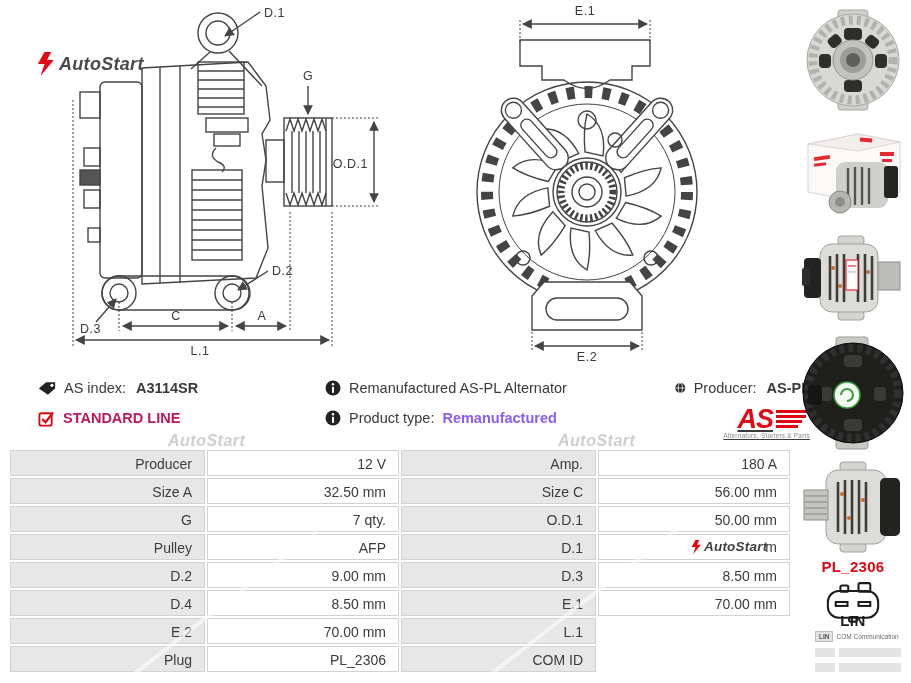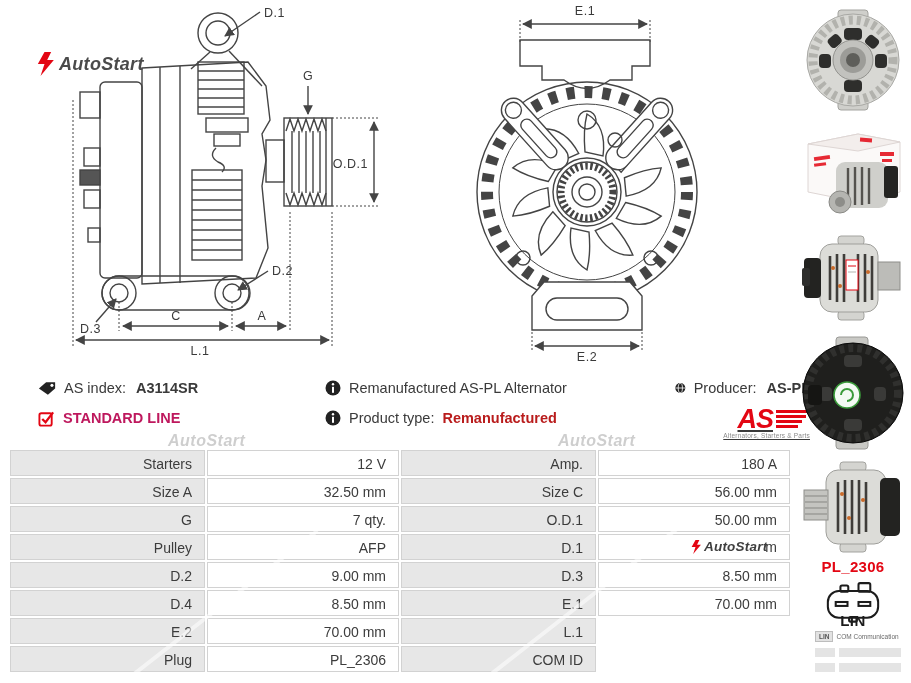--- a/index.html
+++ b/index.html
@@ -14,21 +14,21 @@
   .aslogo{position:absolute;left:35px;top:52px;display:flex;align-items:center;gap:5px;z-index:5;}
   .aslogo .bolt{display:block;}
   .aslogo .word{font-size:18px;font-weight:700;font-style:italic;color:#4a4a4a;letter-spacing:.3px;}
 
   
   .inforow{position:absolute;left:0;top:378px;width:795px;height:66px;font-size:14.5px;margin-left:20px;}
   .infoblock{position:absolute;top:0;}
   .iline{display:flex;align-items:center;gap:8px;height:20px;margin-bottom:10px;white-space:nowrap;}
   .iline b{margin-left:2px;}
   .redline{color:#be185d;font-weight:700;}
-  .greenval{color:#b91c1c;font-weight:700;}
+  .greenval{color:#8b5cf6;font-weight:700;}
   .asplogo{display:flex;flex-direction:column;align-items:flex-end;margin-top:2px;text-decoration:underline;}
   .asplogo .mark{display:flex;align-items:flex-end;gap:3px;}
   .asplogo .as{font-size:27px;line-height:22px;font-weight:800;font-style:italic;color:#e30613;letter-spacing:-1px;}
   .asplogo .stripes{display:flex;flex-direction:column;gap:2px;margin-bottom:2px;}
   .asplogo .stripes i{display:block;height:3px;background:#e30613;}
   .asplogo .tagline{font-size:6.5px;color:#8a8a8a;margin-top:2px;letter-spacing:.2px;}
 
   
   #spec-table{position:absolute;left:10px;top:450px;width:780px;z-index:1;}
   .trow{display:grid;grid-template-columns:195px 192px 195px 192px;gap:2px;margin-bottom:2px;}
@@ -284,21 +284,21 @@
       </div>
     </div>
   </div>
 
   <span class="tablewm" style="left:168px;top:432px">AutoStart</span>
   <span class="tablewm" style="left:558px;top:432px">AutoStart</span>
 
   <div id="spec-table">
     <div>
         <div class="trow">
-          <div class="tcell lab">Starters</div>
+          <div class="tcell lab">Producer</div>
           <div class="tcell val">12 V</div>
           <div class="tcell lab">Amp.</div>
           <div class="tcell val">180 A</div>
         </div>
         <div class="trow">
           <div class="tcell lab">Size A</div>
           <div class="tcell val">32.50 mm</div>
           <div class="tcell lab">Size C</div>
           <div class="tcell val">56.00 mm</div>
         </div>

